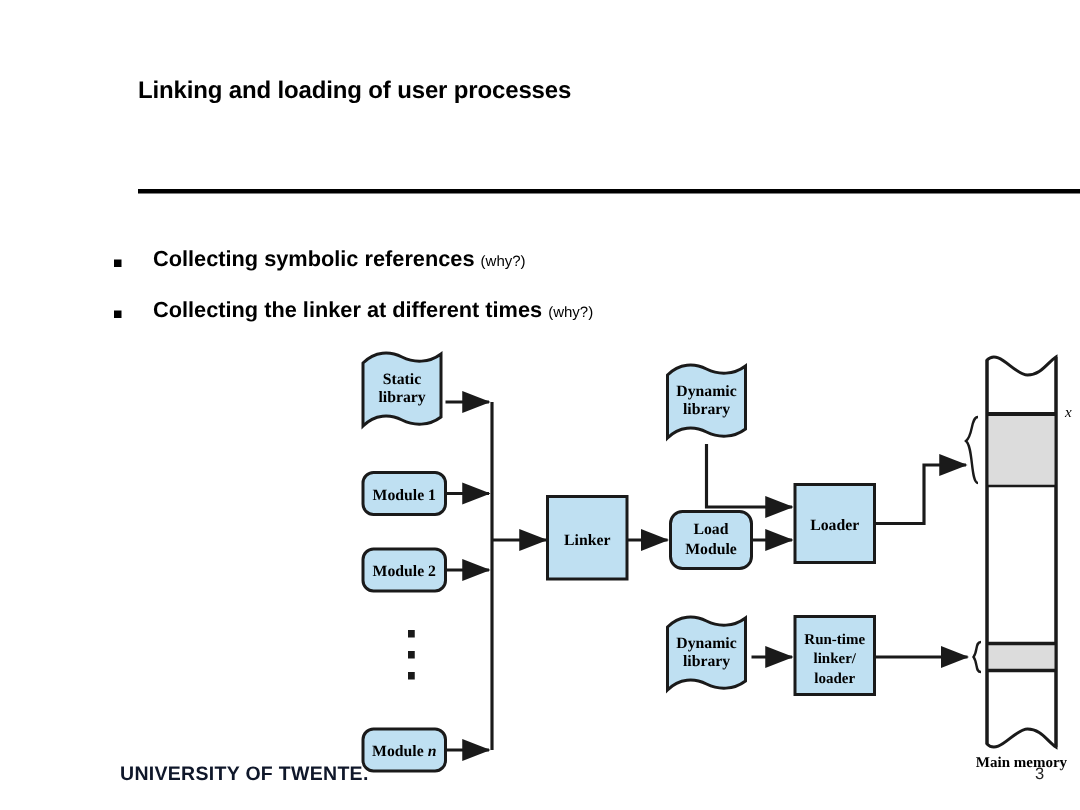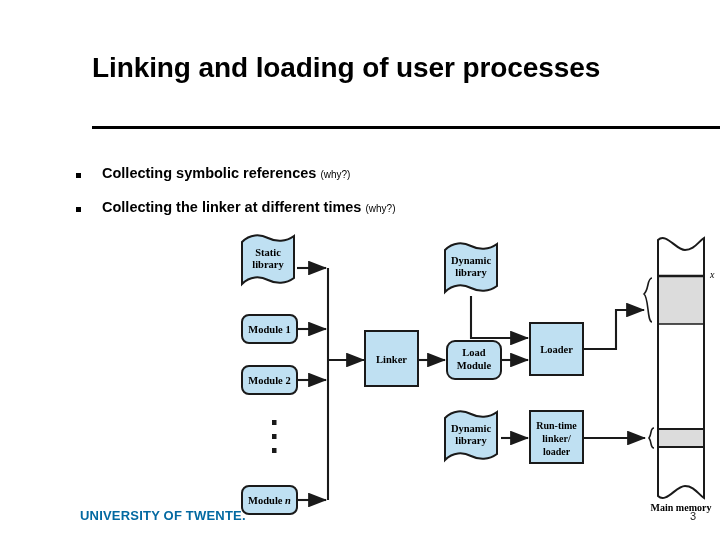--- a/index.html
+++ b/index.html
@@ -1,35 +1,35 @@
 <!DOCTYPE html>
 <html><head>
 <meta charset="utf-8">
 <style>
   html,body{margin:0;padding:0;background:#fff;}
   body{width:720px;height:540px;overflow:hidden;
        font-family:"Liberation Sans",sans-serif;color:#000;}
   .slide{position:relative;width:720px;height:540px;background:#fff;}
 
-  .title{position:absolute;left:92px;top:52px;font-size:28px;font-weight:bold;
+  .title{position:absolute;left:92px;top:52px;font-size:16px;font-weight:bold;
          letter-spacing:-0.1px;color:#000;white-space:nowrap;}
   .rule{position:absolute;left:92px;top:126px;width:640px;height:3px;background:#000;}
 
   .bullets{position:absolute;left:76px;top:165px;width:560px;}
   .bullet{position:relative;height:34px;}
   .bullet .sq{position:absolute;left:0;top:8px;width:5px;height:5px;background:#000;}
   .bullet .txt{position:absolute;left:26px;top:0;font-size:14.5px;font-weight:bold;
                white-space:nowrap;}
   .bullet .txt .why{font-weight:normal;font-size:10px;}
 
   .diagram{position:absolute;left:4px;top:228px;width:720px;height:290px;}
   .diagram svg{display:block;}
 
   .footer-logo{position:absolute;left:80px;top:508px;font-size:13px;font-weight:bold;
-               letter-spacing:0.2px;color:#0369a1;}
+               letter-spacing:0.2px;color:#0f172a;}
   .pageno{position:absolute;left:690px;top:510px;font-size:11px;color:#222;}
 </style>
 </head>
 <body>
 
 <div class="slide">
 
   <div class="title">Linking and loading of user processes</div>
   <div class="rule"></div>
 

